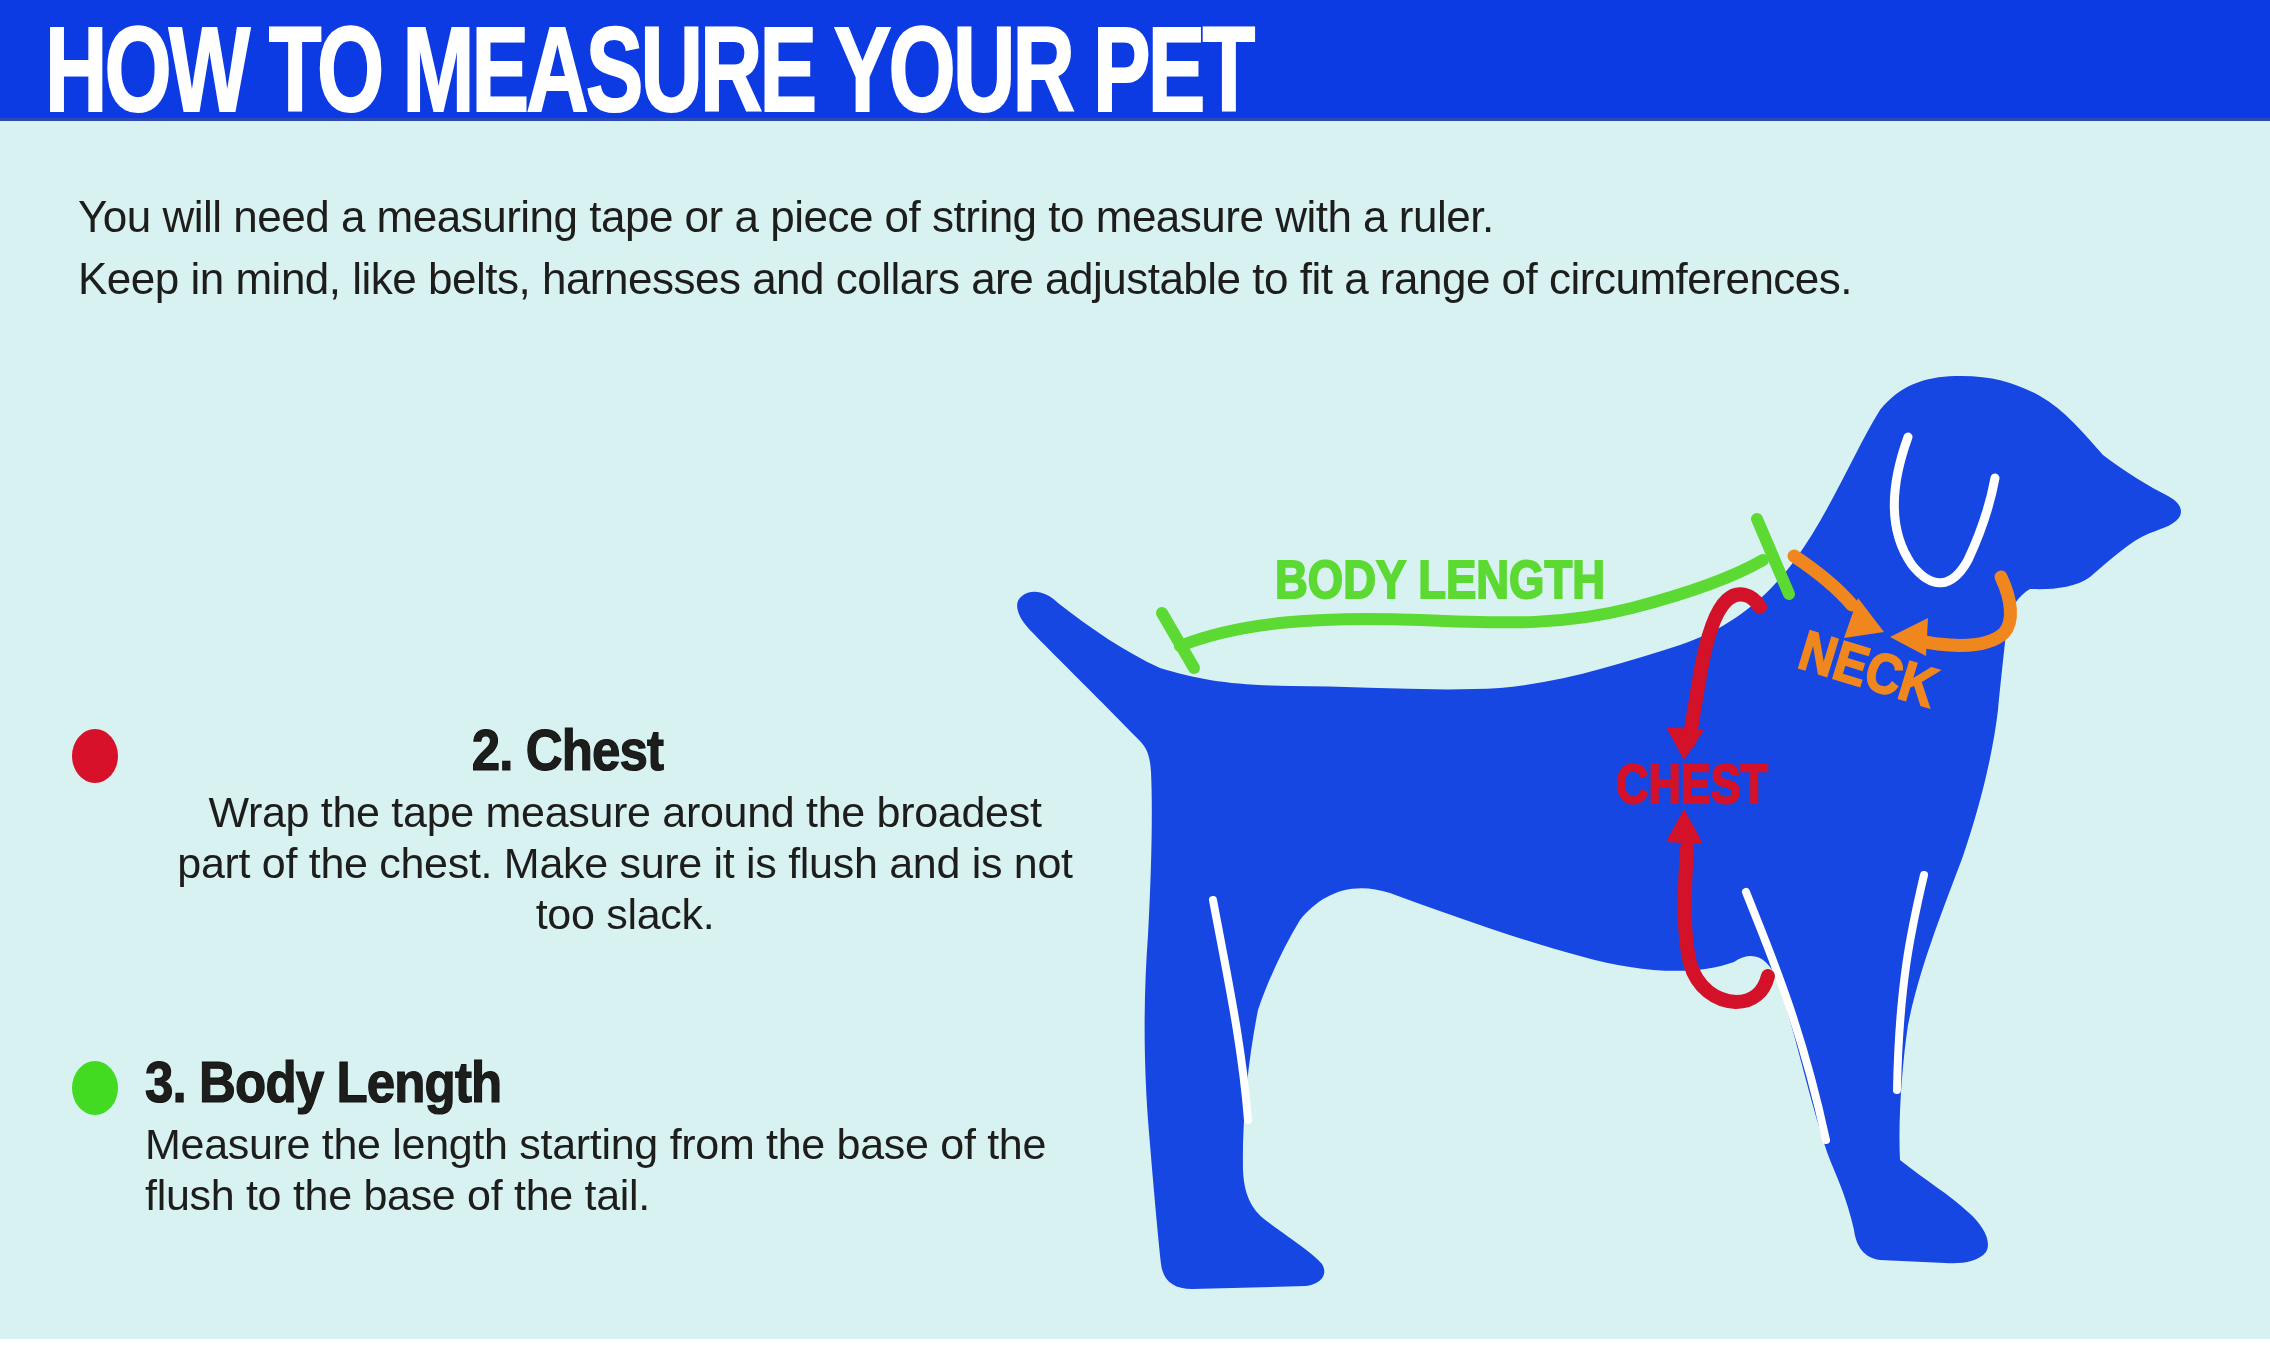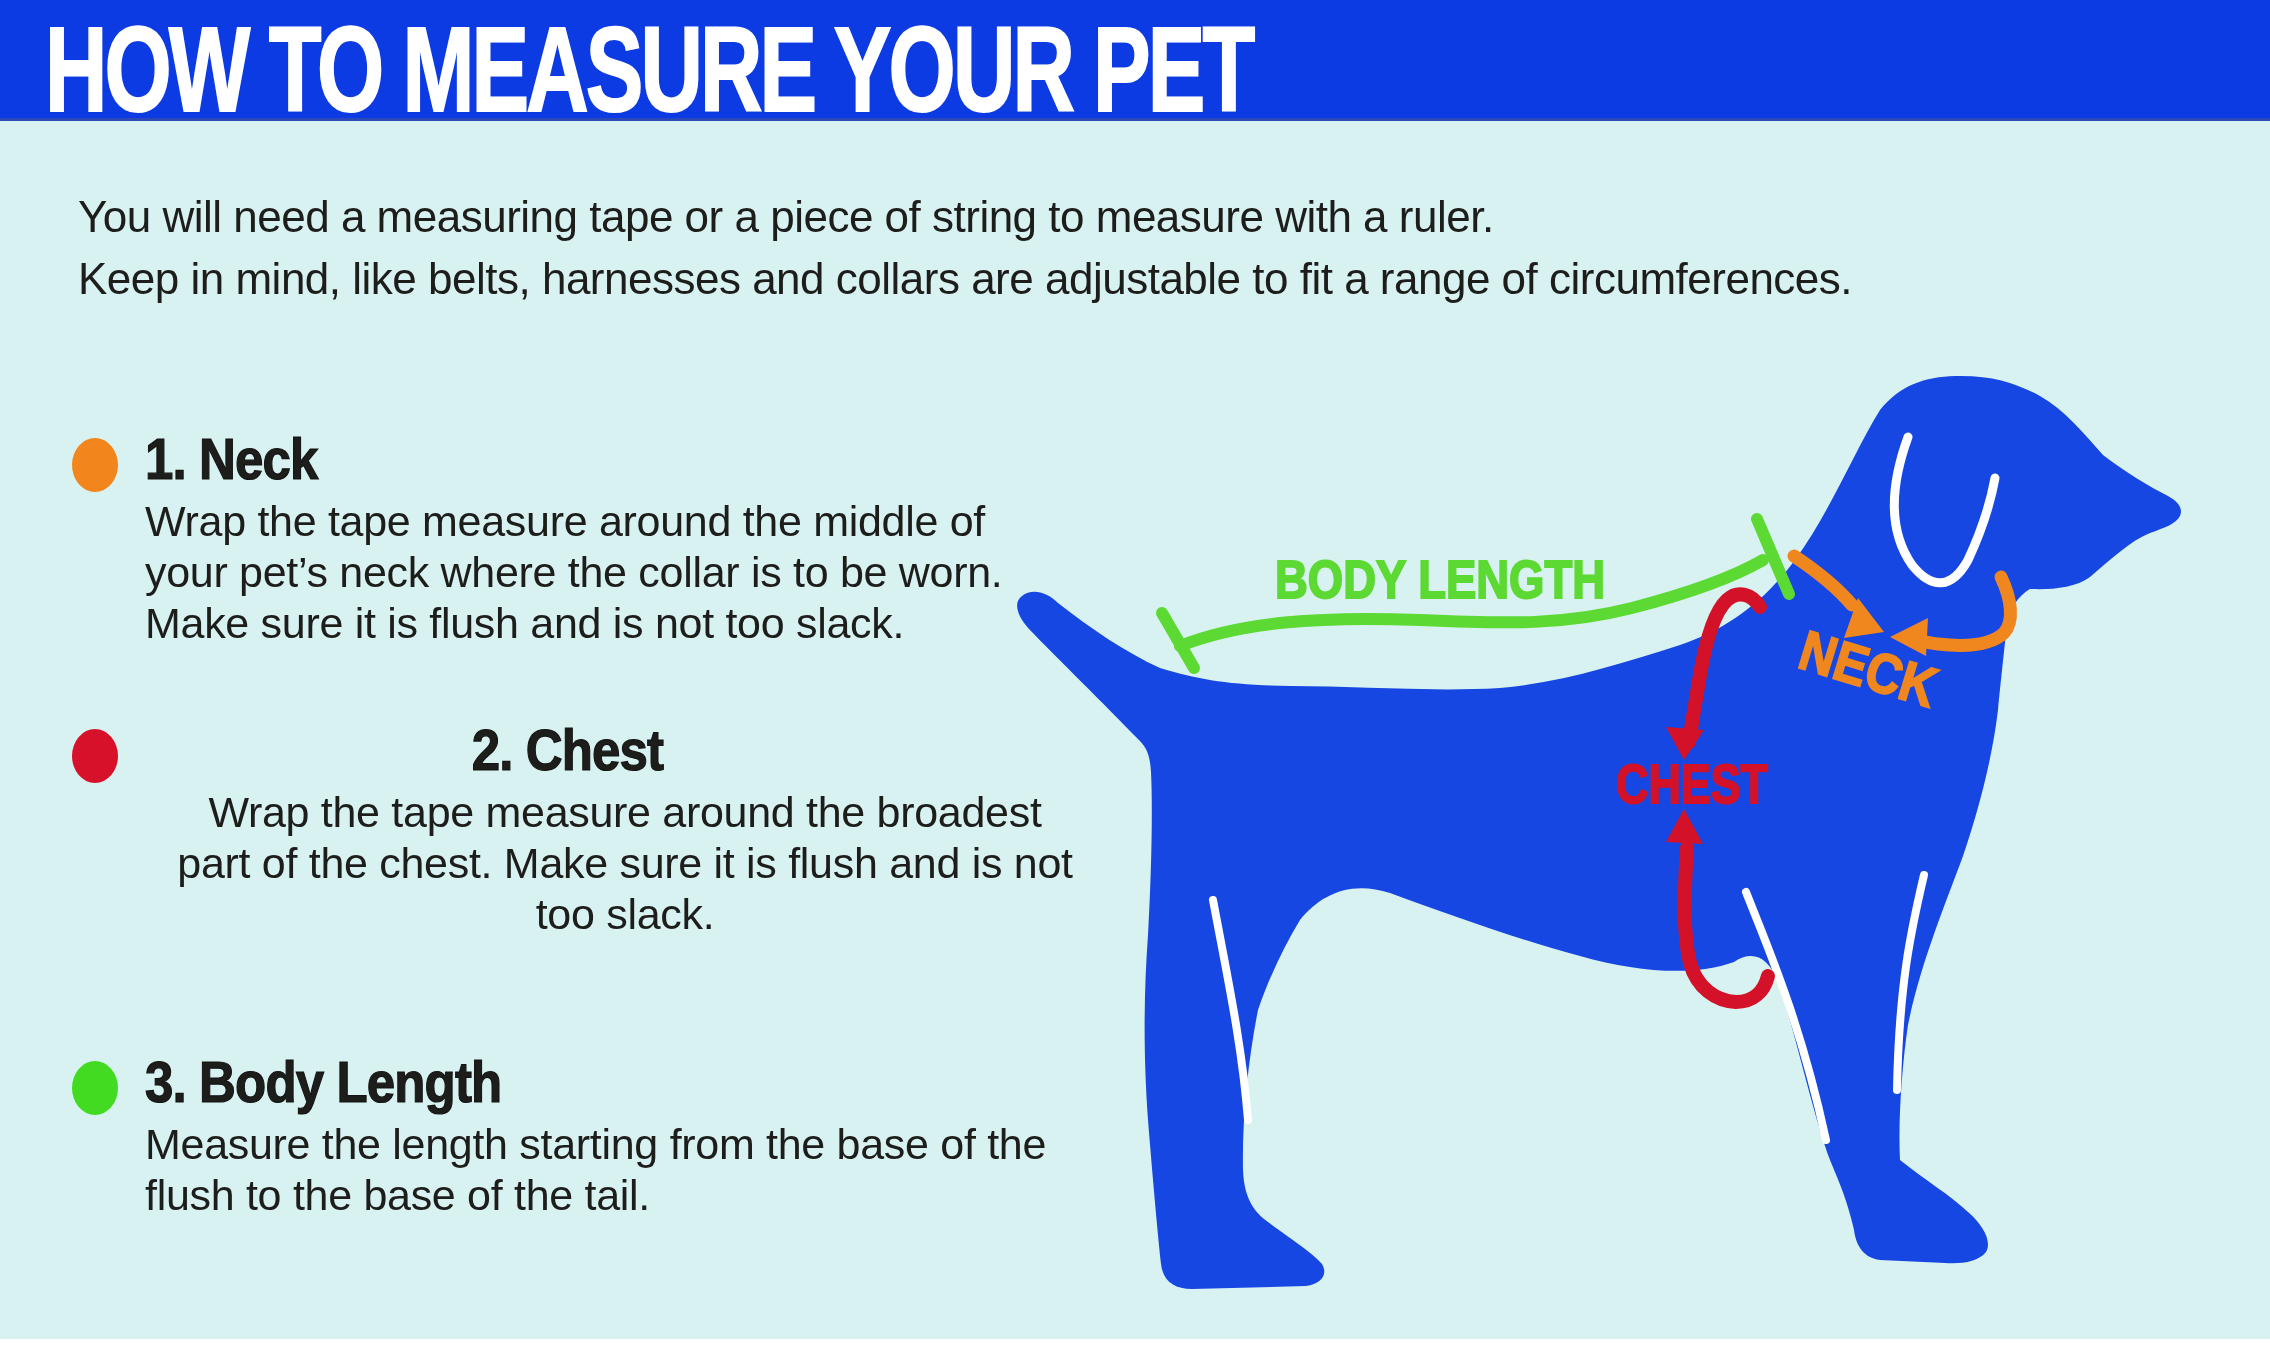--- a/index.html
+++ b/index.html
@@ -125,27 +125,20 @@
     <text class="svg-label" x="1692" y="803" text-anchor="middle" font-size="55" fill="#D31229" stroke="#D31229" stroke-width="2" textLength="152" lengthAdjust="spacingAndGlyphs">CHEST</text>
   </svg>
 
   <div class="header">
     <div class="title">HOW TO MEASURE YOUR PET</div>
   </div>
 
   <div class="intro">You will need a measuring tape or a piece of string to measure with a ruler.
 Keep in mind, like belts, harnesses and collars are adjustable to fit a range of circumferences.</div>
 
-  <div class="step step-1">
-    <span class="bullet" style="background: rgb(242, 134, 29);"></span>
-    <div class="step-title">1. Neck</div>
-    <div class="step-body">Wrap the tape measure around the middle of
-your pet’s neck where the collar is to be worn.
-Make sure it is flush and is not too slack.</div>
-  </div>
 
   <div class="step step-2">
     <span class="bullet" style="background: rgb(216, 17, 43);"></span>
     <div class="step-title">2. Chest</div>
     <div class="step-body">Wrap the tape measure around the broadest
 part of the chest. Make sure it is flush and is not
 too slack.</div>
   </div>
 
   <div class="step step-3">

